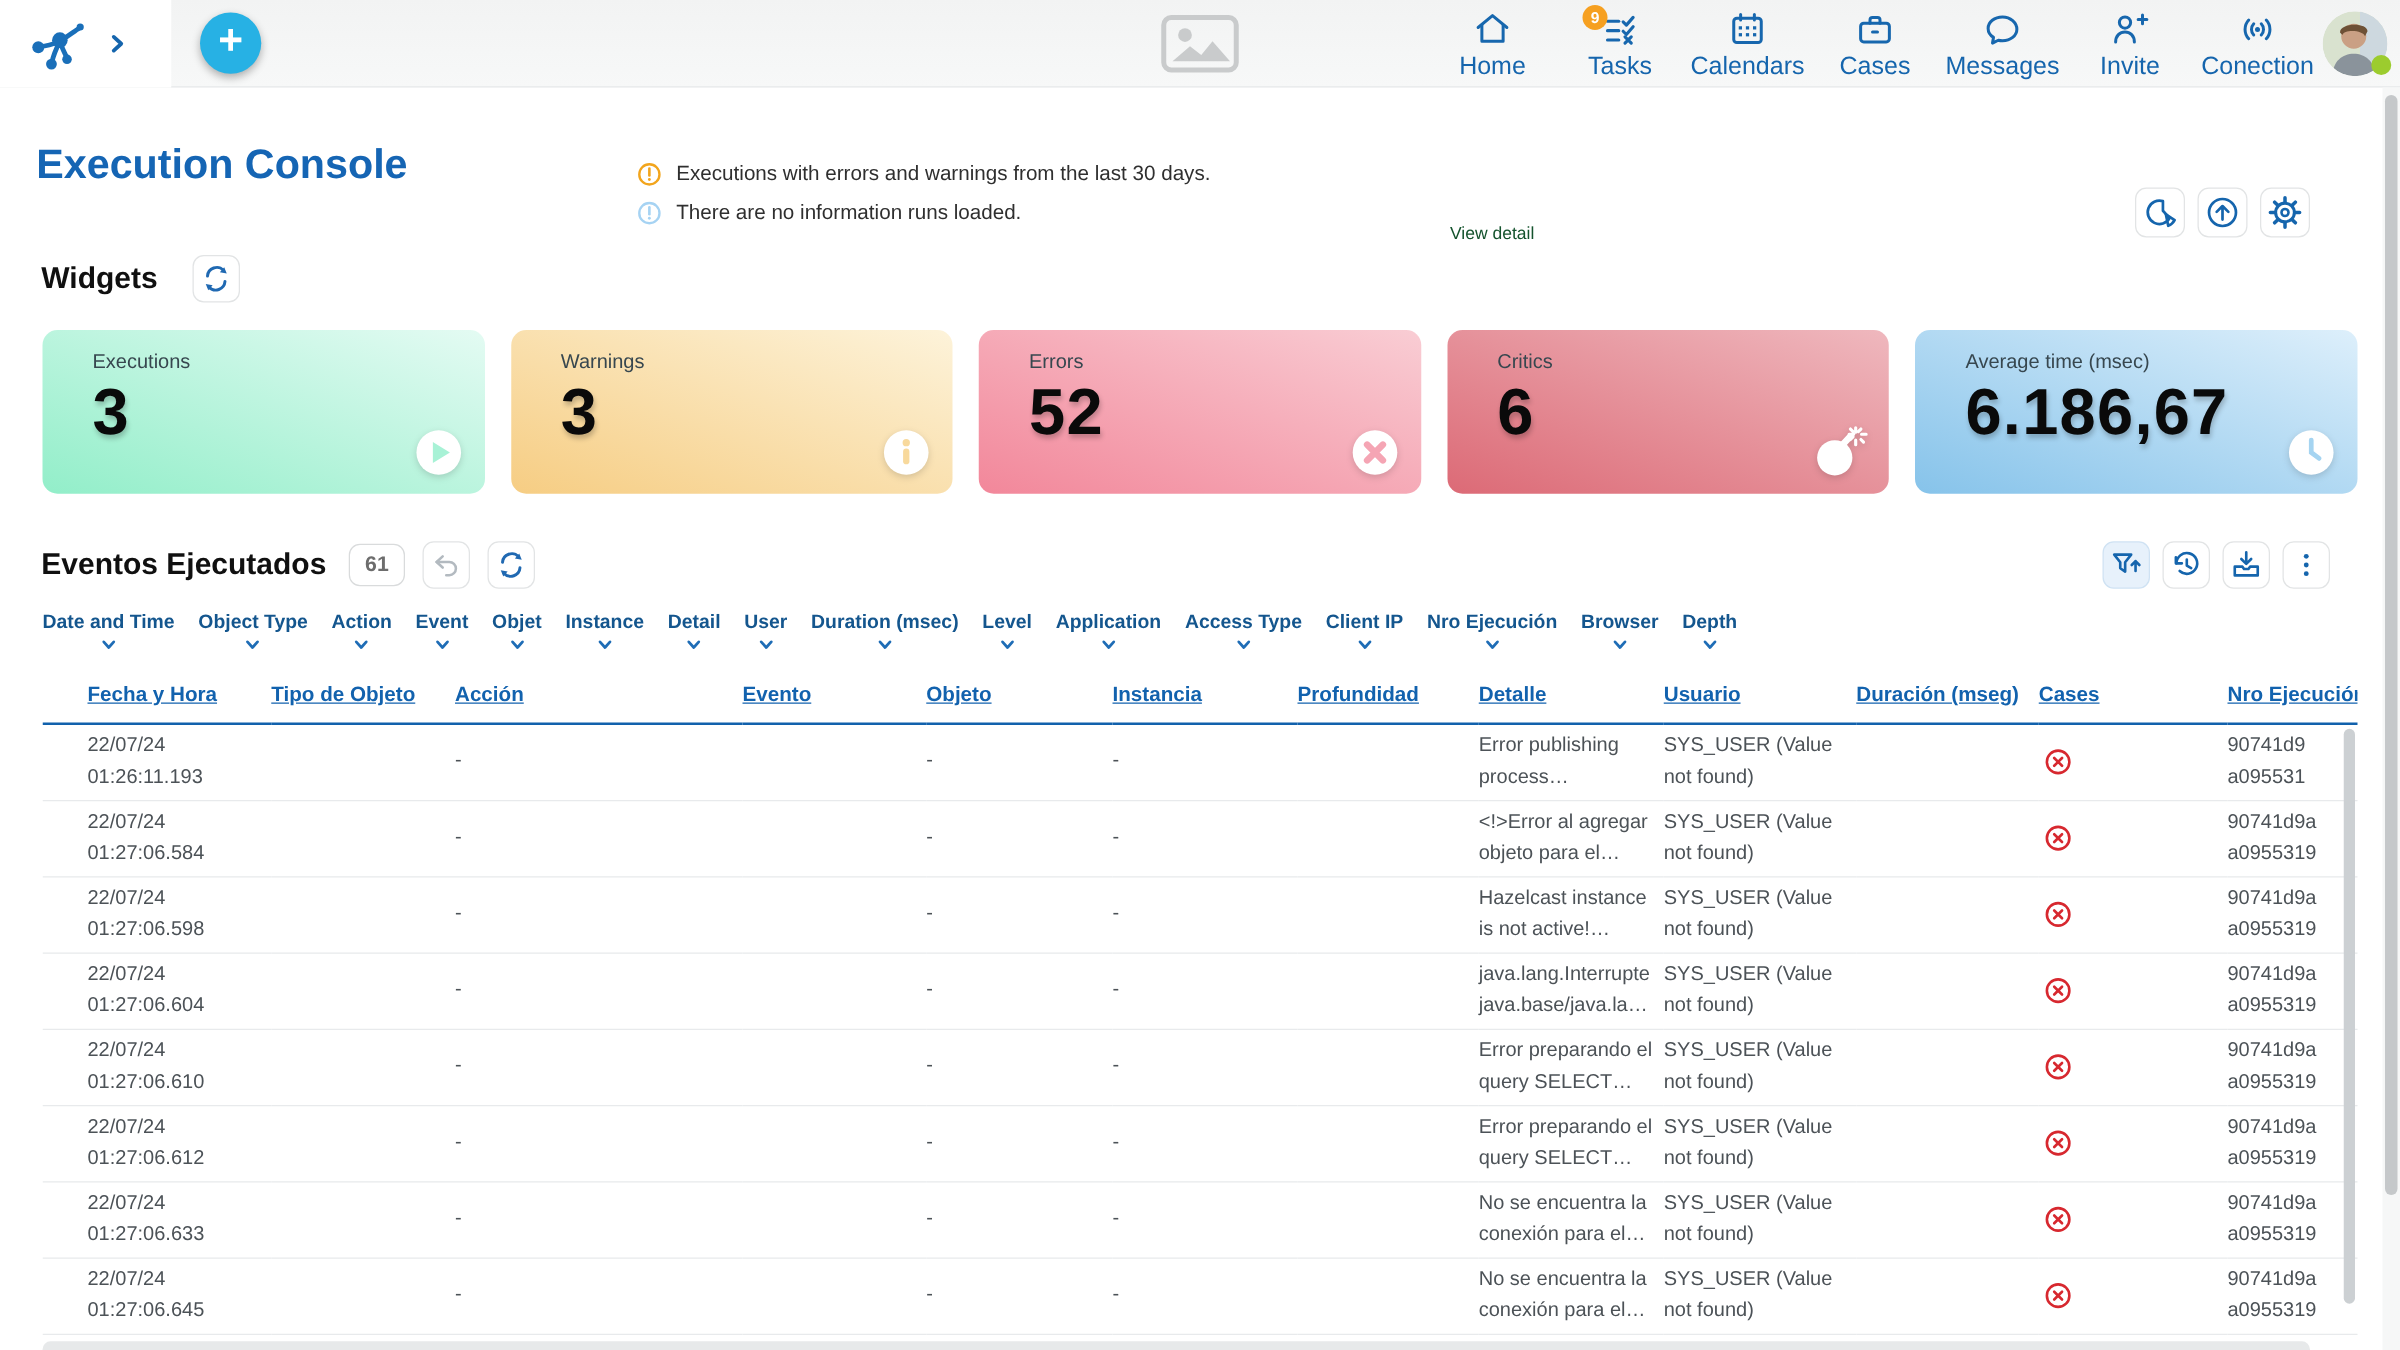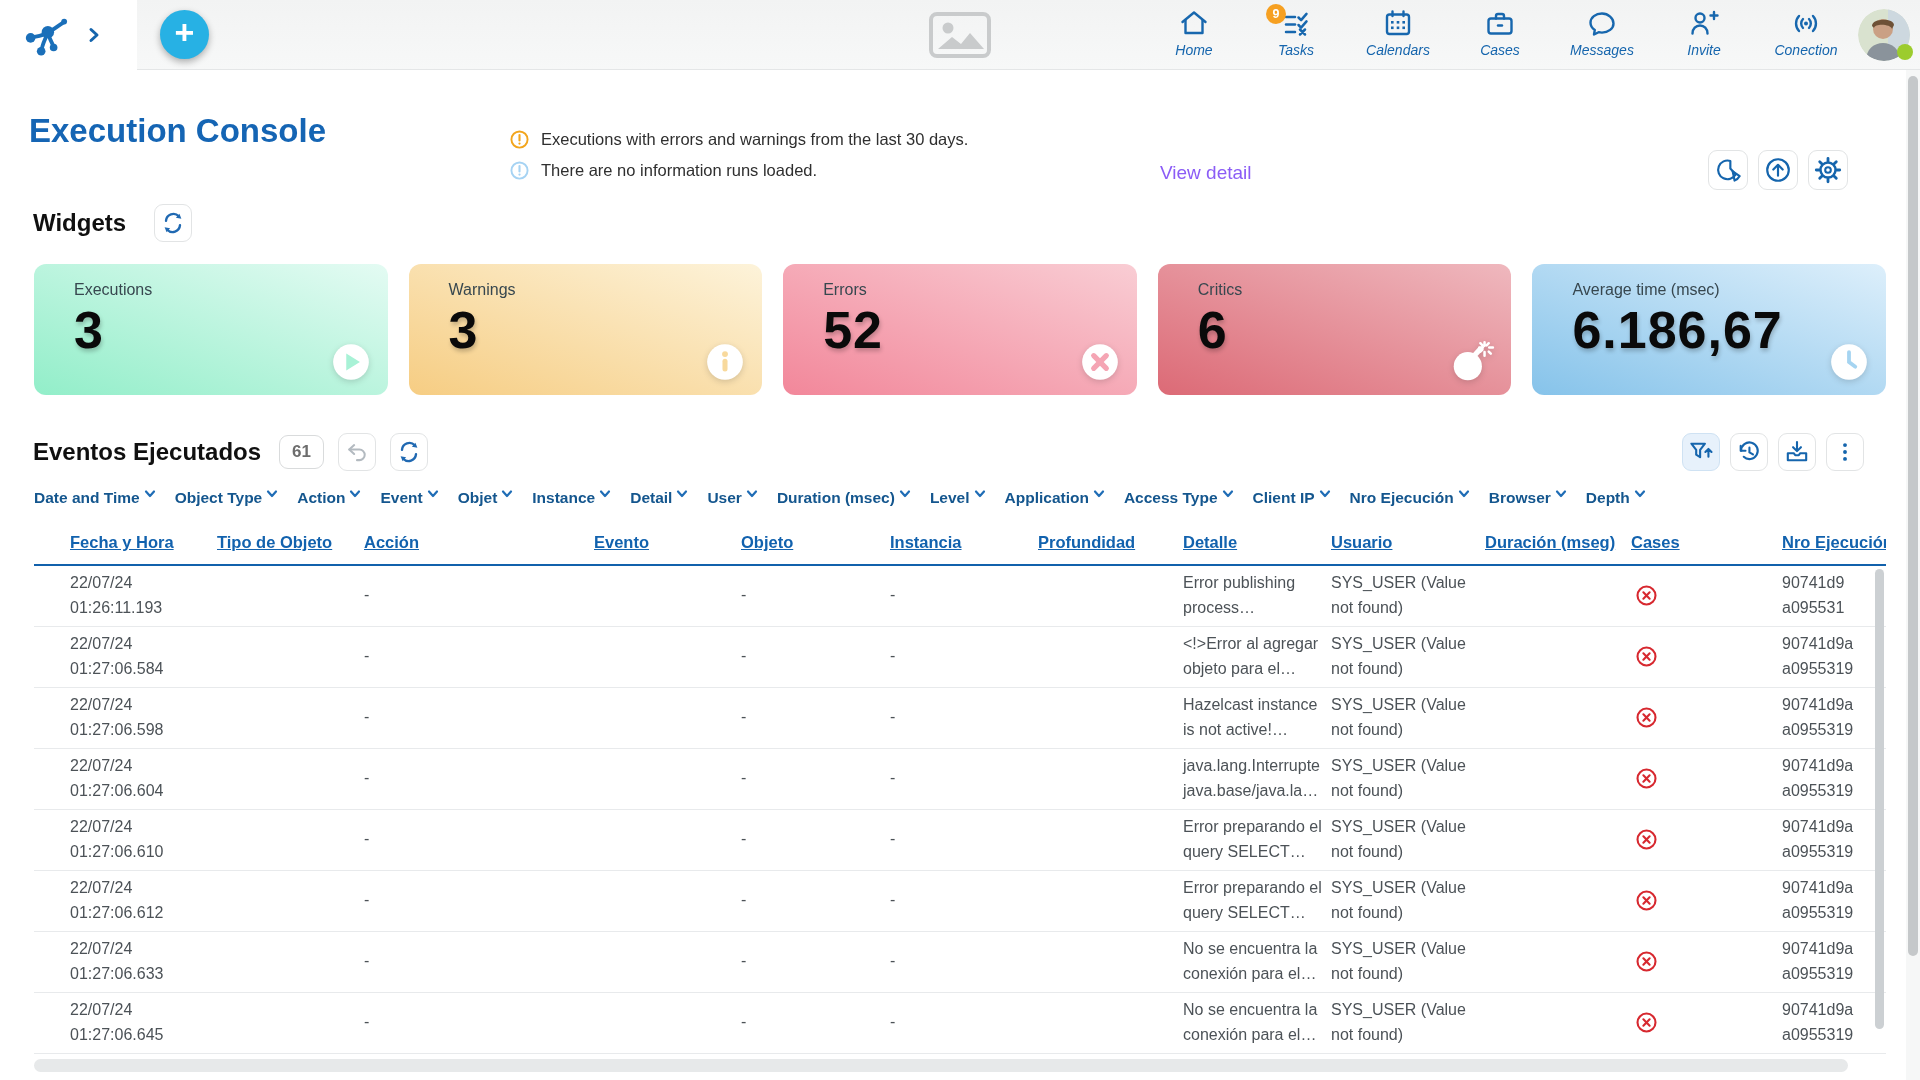--- a/index.html
+++ b/index.html
@@ -13,36 +13,36 @@
               display:flex; align-items:center; }
   .logo { margin-left:22px; width:46px; height:46px; cursor:pointer; }
   .nav-chevron { margin-left:18px; width:16px; height:16px; cursor:pointer; }
   .plus-btn { position:absolute; left:160px; top:10px; width:49px; height:49px; border-radius:50%;
               background:#27b1e4; color:#fff; font-size:34px; font-weight:bold; line-height:44px;
               text-align:center; box-shadow:0 3px 7px rgba(0,0,0,.3); cursor:pointer; }
   .img-placeholder { position:absolute; left:928px; top:11px; }
   .nav-right { position:absolute; right:78px; top:8px; display:flex; gap:30px; }
   .nav-item { display:flex; flex-direction:column; align-items:center; width:72px; cursor:pointer; }
   .nav-item .ic { position:relative; height:32px; }
-  .nav-label { font-size:14px; color:#1565ad; margin-top:2px; white-space:nowrap;font-style:italic; }
+  .nav-label { font-size:20px; color:#1565ad; margin-top:2px; white-space:nowrap; }
   .badge { position:absolute; top:-4px; left:-14px; width:20px; height:20px; border-radius:50%;
            background:#f6a021; color:#fff; font-size:12.5px; font-weight:bold; line-height:20px;
            text-align:center; }
   .avatar-wrap { position:absolute; right:10px; top:9px; width:52px; height:52px; cursor:pointer; }
   .avatar-wrap svg { border-radius:50%; }
   .status-dot { position:absolute; right:-3px; bottom:1px; width:16px; height:16px; border-radius:50%;
                 background:#9ccc2e; }
 
   
   .header-zone { position:relative; height:130px; }
   .page-title { position:absolute; left:29px; top:42px; font-size:33px; font-weight:bold; color:#1565b4; }
   .notices { position:absolute; left:510px; top:60px; }
   .notice { display:flex; align-items:center; gap:12px; margin-bottom:12px; }
   .notice-text { font-size:16.5px; color:#2f2f2f; }
-  .view-detail { position:absolute; left:1160px; top:92px; font-size:19px; color:#8b5cf6; cursor:pointer; }
+  .view-detail { position:absolute; left:1160px; top:108px; font-size:14px; color:#14532d; cursor:pointer; }
   .hdr-btns { position:absolute; left:1708px; top:80px; display:flex; gap:10px; }
   .sq-btn { width:40px; height:40px; border:1px solid #e2e4e5; border-radius:9px; background:#fff;
             display:flex; align-items:center; justify-content:center; cursor:pointer; }
   .sq-btn.active { background:#e7f1fb; border-color:#cfe2f3; }
   .sq-btn.sm { width:38px; height:38px; }
 
   
   .widgets-head { display:flex; align-items:center; gap:28px; margin:4px 0 0 33px; }
   .section-title { font-size:24px; font-weight:bold; color:#101010; }
   .cards { display:flex; gap:21px; margin:22px 34px 0 34px; }
@@ -53,21 +53,21 @@
                 text-shadow:1px 3px 4px rgba(0,0,0,.22); letter-spacing:1px; }
   .card-icon { position:absolute; right:16px; bottom:12px; filter:drop-shadow(0 2px 3px rgba(0,0,0,.15)); }
 
   
   .events-head { display:flex; align-items:center; gap:14px; margin:38px 12px 0 33px;text-align:center; }
   .count-badge { border:1px solid #d9dbdc; border-radius:9px; padding:6px 12px; font-size:17px;
                  font-weight:bold; color:#6d6d6d; margin-left:4px; }
   .events-actions { position:absolute; right:56px; display:flex; gap:10px; }
   .events-row-rel { position:relative; }
   .filters { display:flex; gap:19px; margin:18px 0 0 34px; flex-wrap:nowrap; }
-  .filter { display:flex; align-items:flex-start; gap:4px; cursor:pointer; white-space:nowrap; }
+  .filter { display:flex; align-items:center; gap:4px; cursor:pointer; white-space:nowrap;flex-direction:column; }
   .filter-label { font-size:15.5px; font-weight:bold; color:#14568e; }
 
   
   .table-wrap { position:relative; margin:16px 0 0 34px; width:1852px; overflow:hidden; }
   table { border-collapse:collapse; table-layout:fixed; width:1898px; }
   th { text-align:left; font-size:16.5px; font-weight:bold; color:#1262ae;
        text-decoration:underline; padding:10px 8px 12px 0; white-space:nowrap; cursor:pointer; }
   thead tr { border-bottom:2px solid #1161ac; }
   td { font-size:16px; color:#4c5257; vertical-align:middle; padding-right:8px; line-height:1.55; }
   tbody tr { height:61px; border-bottom:1px solid #e8eaec; }

